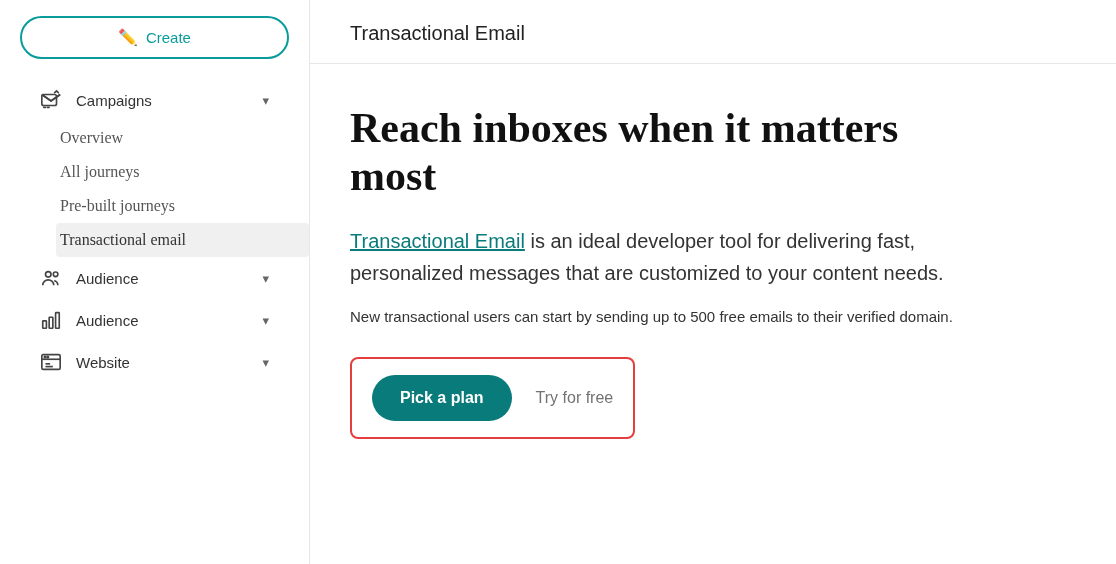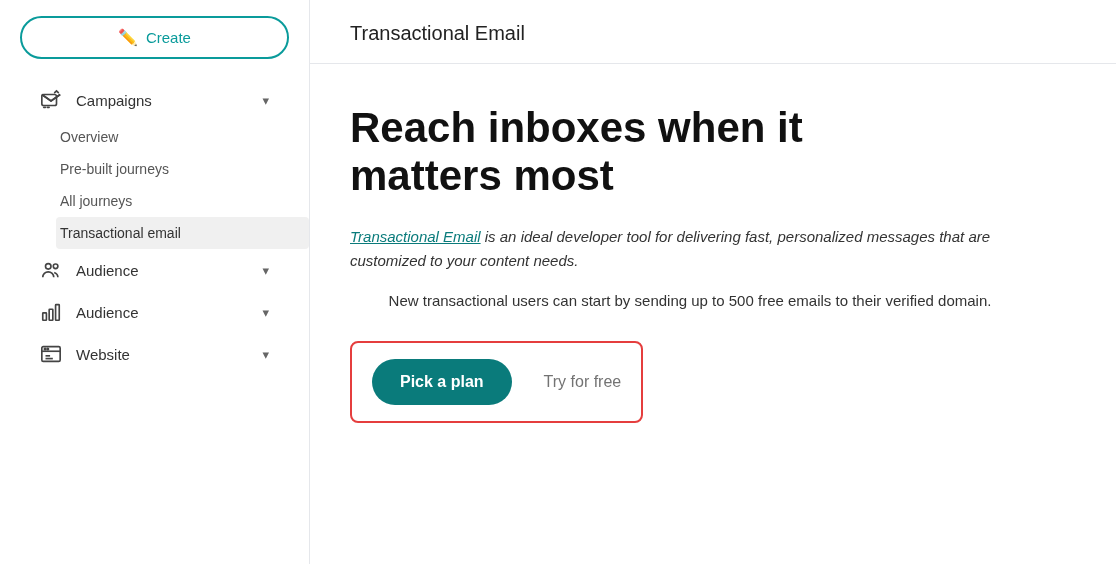--- a/index.html
+++ b/index.html
@@ -81,24 +81,25 @@
       margin-left: auto;
     }
 
     .sub-nav {
       padding-left: 60px;
     }
 
     .sub-nav-item {
       display: block;
       padding: 8px 24px 8px 0;
-      font-size: 14px;
+      font-size: 16px;
       color: #555;
       cursor: pointer;
       font-weight: 400;
+      font-family: Liberation Serif, serif;
     }
 
     .sub-nav-item.active {
       color: #333;
       font-weight: 500;
       background: #f0f0f0;
       padding-left: 4px;
       margin-left: -4px;
       border-radius: 4px;
     }
@@ -126,52 +127,50 @@
       padding: 40px 40px 40px 40px;
       flex: 1;
     }
 
     .hero-title {
       font-size: 42px;
       font-weight: 800;
       color: #111;
       line-height: 1.15;
       margin-bottom: 24px;
-      font-family: Liberation Sans, sans-serif;
+      font-family: Liberation Serif, serif;
       max-width: 600px;
     }
 
     .description {
-      font-size: 15px;
+      font-size: 20px;
       color: #333;
       line-height: 1.6;
       margin-bottom: 16px;
       max-width: 680px;
-      font-style: italic;
     }
 
     .description a {
       color: #0a7b7b;
       text-decoration: underline;
       font-weight: 500;
     }
 
     .description2 {
       font-size: 15px;
       color: #333;
       line-height: 1.6;
       margin-bottom: 28px;
       max-width: 680px;
-      text-align: center;
     }
 
     .cta-box {
       display: inline-flex;
       align-items: center;
-      gap: 32px;
+      gap: 24px;
       border: 2px solid #e53e3e;
       border-radius: 8px;
       padding: 16px 20px;
     }
 
     .pick-plan-btn {
       background: #0a7b7b;
       color: #fff;
       border: none;
       border-radius: 30px;
@@ -215,22 +214,22 @@
         <path d="M16 4l2-2 2 2" stroke-linecap="round"></path>
       </svg>
     </span>
     <span class="nav-label">Campaigns</span>
     <span class="chevron">▾</span>
   </div>
 
 
   <div class="sub-nav">
     <div class="sub-nav-item">Overview</div>
+    <div class="sub-nav-item">All journeys</div>
     <div class="sub-nav-item">Pre-built journeys</div>
-    <div class="sub-nav-item">All journeys</div>
     <div class="sub-nav-item active">Transactional email</div>
   </div>
 
   <div class="nav-item">
     <span class="nav-icon">
       <svg width="22" height="22" viewBox="0 0 24 24" fill="none" stroke="#444" stroke-width="1.8">
         <circle cx="9" cy="8" r="3"></circle>
         <path d="M3 20c0-3.3 2.7-6 6-6s6 2.7 6 6"></path>
         <circle cx="17" cy="8" r="2.5"></circle>
         <path d="M19.5 20c0-2.5-1.8-4.5-4-5.3"></path>

